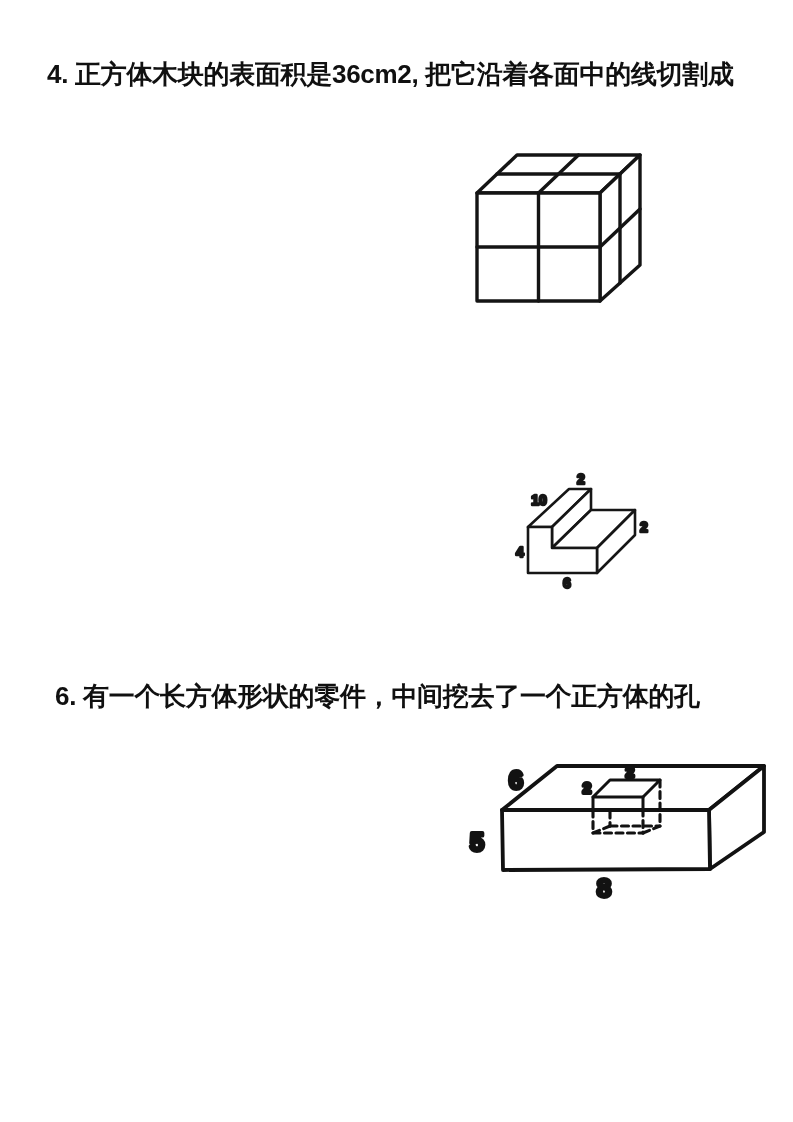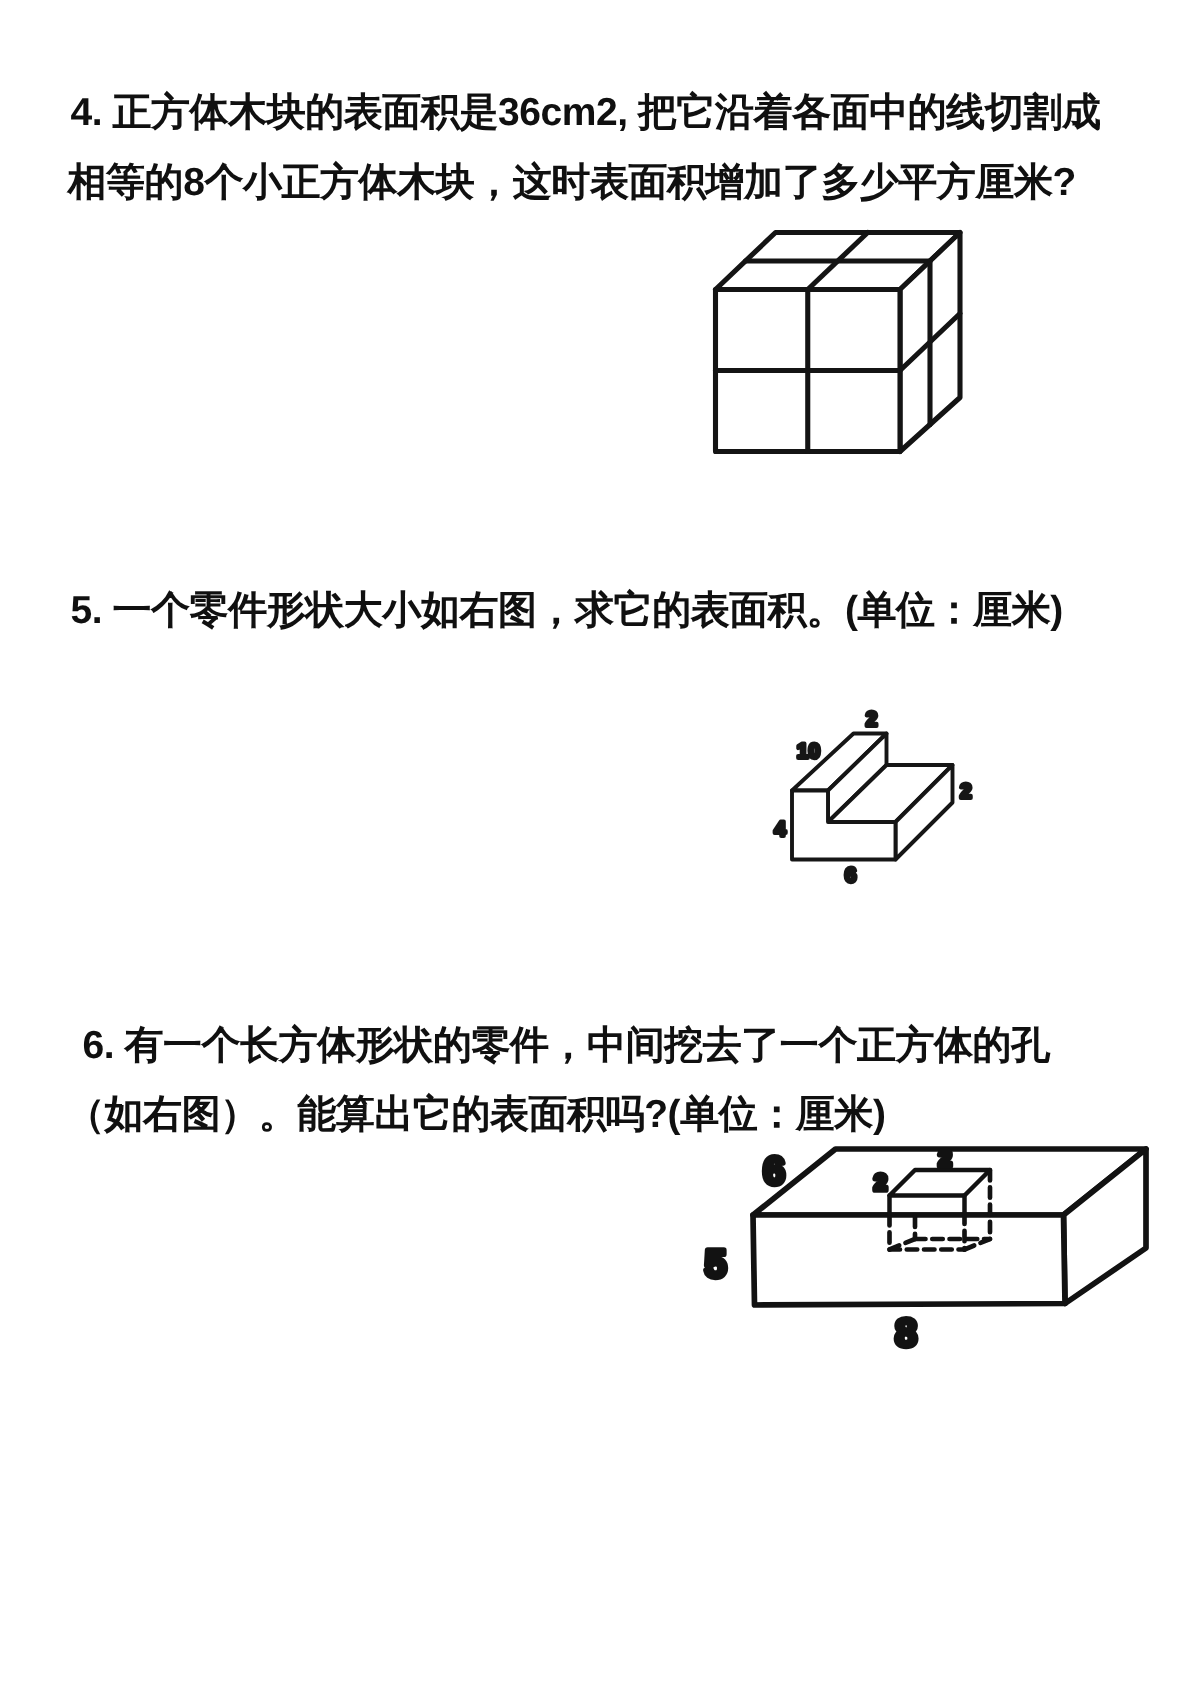--- a/index.html
+++ b/index.html
@@ -42,41 +42,39 @@
     font-size: 15px;
     font-weight: 700;
   }
 </style>
 </head>
 <body>
 
 <div class="page">
 
   <div class="ptext" style="left:47px; top:57px;">4. 正方体木块的表面积是36cm2, 把它沿着各面中的线切割成</div>
-  <div class="ptext" style="left:45px; top:104px;">相等的8个小正方体木块，这时表面积增加了多少平方厘米?</div>
 
   <div class="fig" style="left:458px; top:148px;">
     <svg width="192" height="165" viewBox="0 0 192 165" stroke="#141414" stroke-width="3.4" fill="none" stroke-linejoin="round" stroke-linecap="round">
 
       <polygon points="19,45 142,45 182,7 59,7" fill="#ffffff"></polygon>
       <polygon points="142,45 182,7 182,117 142,153" fill="#ffffff"></polygon>
       <rect x="19" y="45" width="123" height="108" fill="#ffffff"></rect>
 
       <line x1="80.5" y1="45" x2="80.5" y2="153"></line>
       <line x1="19" y1="99" x2="142" y2="99"></line>
 
       <line x1="39" y1="26" x2="162" y2="26"></line>
       <line x1="80.5" y1="45" x2="120.5" y2="7"></line>
 
       <line x1="142" y1="99" x2="182" y2="61"></line>
       <line x1="162" y1="26" x2="162" y2="135"></line>
     </svg>
   </div>
 
-  <div class="ptext" style="left:47px; top:389px;">5. 一个零件形状大小如右图，求它的表面积。(单位：厘米)</div>
 
   <div class="fig" style="left:503px; top:465px;">
     <svg width="162" height="132" viewBox="0 0 162 132" stroke="#161616" stroke-width="2.6" fill="none" stroke-linejoin="round" stroke-linecap="round">
 
       <polygon points="25,62 49,62 88,24 66,24" fill="#ffffff"></polygon>
 
       <polygon points="49,62 49,83 88,45 88,24" fill="#ffffff"></polygon>
 
       <polygon points="49,83 94,83 132,45 88,45" fill="#ffffff"></polygon>
 
@@ -86,21 +84,20 @@
 
       <text class="dimlabel-sm" x="78" y="19" text-anchor="middle">2</text>
       <text class="dimlabel-sm" x="36" y="40" text-anchor="middle">10</text>
       <text class="dimlabel-sm" x="137" y="67" text-anchor="start">2</text>
       <text class="dimlabel-sm" x="17" y="92" text-anchor="middle">4</text>
       <text class="dimlabel-sm" x="64" y="123" text-anchor="middle">6</text>
     </svg>
   </div>
 
   <div class="ptext" style="left:55px; top:679px;text-align:center;">6. 有一个长方体形状的零件，中间挖去了一个正方体的孔</div>
-  <div class="ptext" style="left:44px; top:725px;">（如右图）。能算出它的表面积吗?(单位：厘米)</div>
 
   <div class="fig" style="left:450px; top:755px;">
     <svg width="332" height="152" viewBox="0 0 332 152" stroke="#121212" stroke-width="3.8" fill="none" stroke-linejoin="round" stroke-linecap="round">
 
       <polygon points="52,55 259,55 314,11 107,11" fill="#ffffff"></polygon>
       <polygon points="259,55 314,11 314,77 260,114" fill="#ffffff"></polygon>
       <polygon points="52,55 259,55 260,114 53,115" fill="#ffffff"></polygon>
 
       <g stroke-width="3.1" stroke-dasharray="7 4.5">
         <line x1="143" y1="55" x2="143" y2="78"></line>

